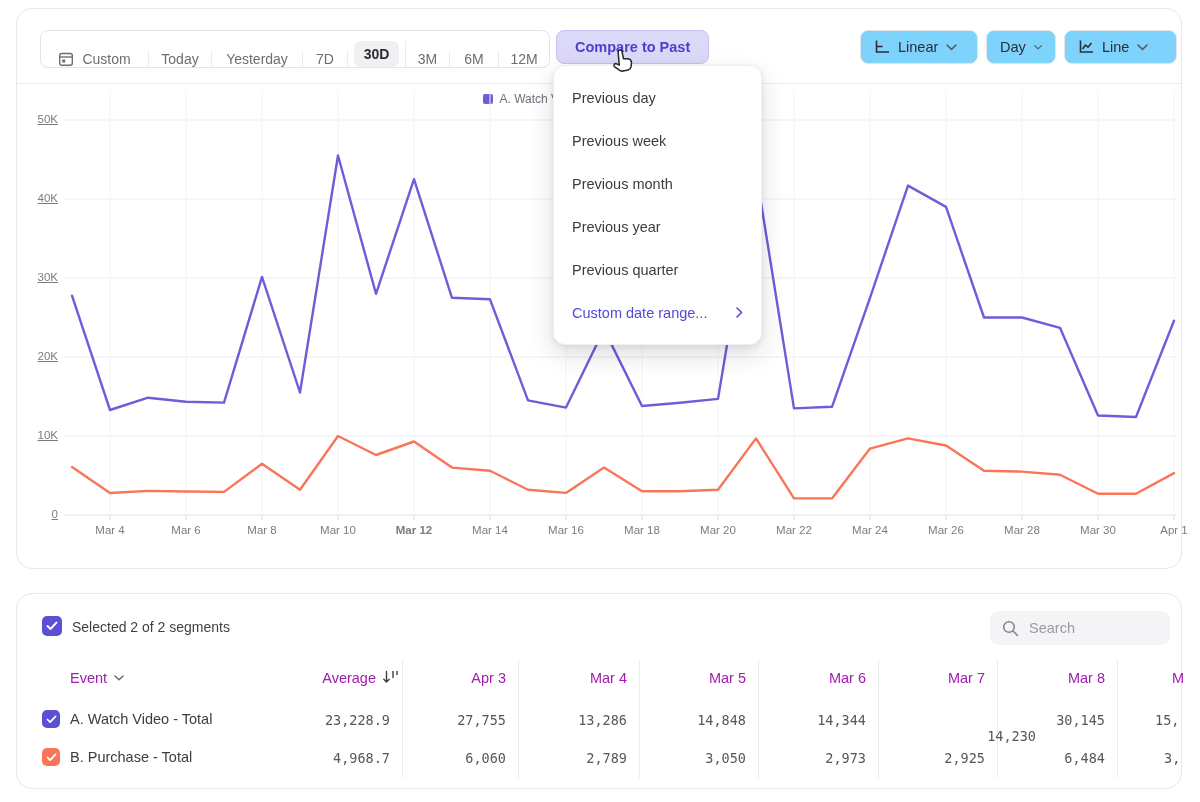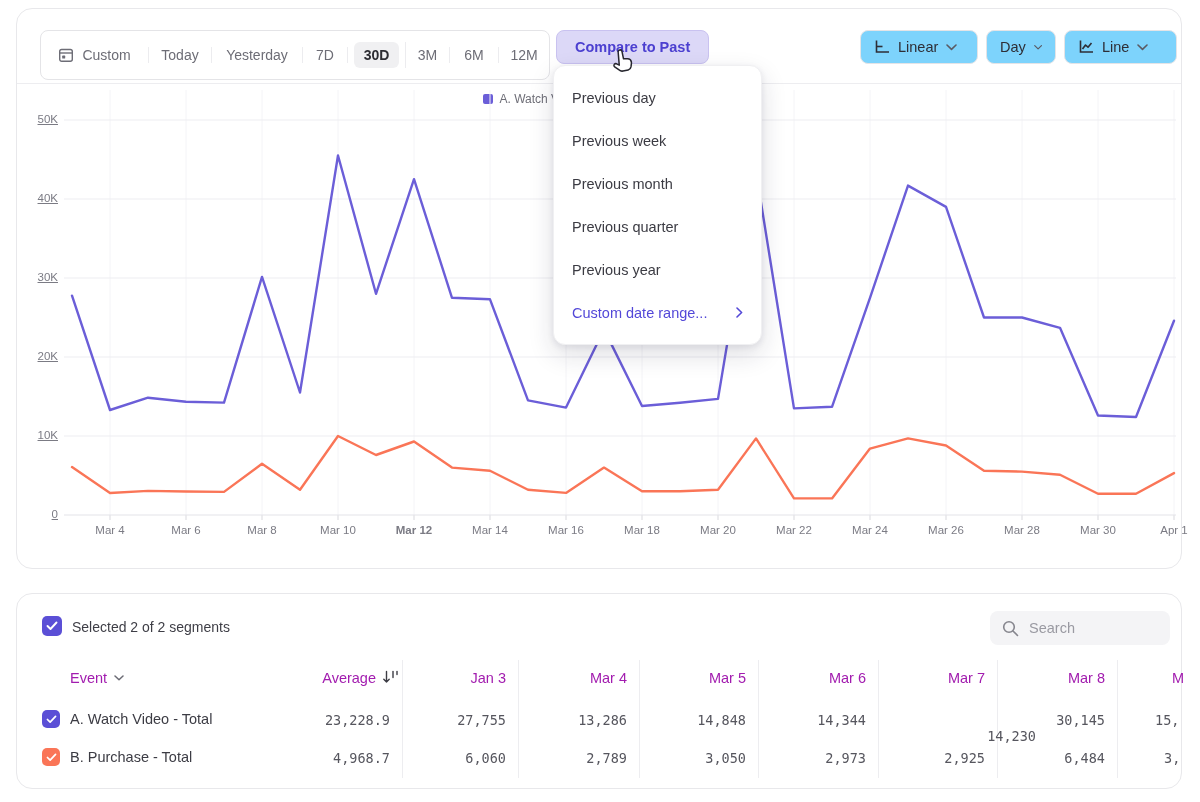--- a/index.html
+++ b/index.html
@@ -3,21 +3,21 @@
 <meta charset="utf-8">
 <style>
   * { margin:0; padding:0; box-sizing:border-box; }
   html,body { background:#fff; }
   #stage { position:relative; width:1200px; height:802px; background:#fff; overflow:hidden;
            font-family:"Liberation Sans","DejaVu Sans",sans-serif; }
   .abs { position:absolute; }
   .card { position:absolute; background:#fff; border:1px solid #e8e8eb; border-radius:16px; }
 
   
-  .segmented { position:absolute; left:40px; top:30px; height:50px; display:flex; align-items:center;
+  .segmented { position:absolute; left:40px; top:30px; height:38px; display:flex; align-items:flex-end;
                border:1px solid #e4e4e7; border-radius:8px; background:#fff; z-index:3; }
   .seg-item { display:flex; align-items:center; justify-content:center; gap:8px;
               font-size:14px; color:#6d6d76; border-right:1px solid #ececef; cursor:pointer; white-space:nowrap; }
   .seg-item:last-child { border-right:none; }
   .seg-item.selected { padding:0 4px; }
   .seg-item.selected .pill { background:#f0f0f2; border-radius:6px; padding:5px 10px; color:#2d2d33; font-weight:700; }
   .compare-btn { position:absolute; left:556px; top:30px; height:34px; padding:0 18px; display:flex; align-items:center;
                  background:#dcd8f7; border:1px solid #c9c2f0; border-radius:8px; color:#4c40d0;
                  font-size:14.5px; font-weight:600; z-index:3; cursor:pointer; }
   .btn { position:absolute; top:30px; height:34px; display:flex; align-items:center; gap:8px; padding:0 13px;
@@ -200,22 +200,22 @@
       <line x1="64" y1="199" x2="1176" y2="199" stroke="#ededf1" stroke-width="1"></line>
       <line x1="64" y1="120" x2="1176" y2="120" stroke="#ededf1" stroke-width="1"></line>
       <polyline points="72.0,295.7 110.0,410.0 148.0,397.7 186.0,401.7 224.0,402.6 262.0,276.9 300.0,392.5 338.0,155.5 376.0,293.8 414.0,179.2 452.0,297.8 490.0,299.3 528.0,400.4 566.0,407.6 604.0,329.4 642.0,406.0 680.0,402.8 718.0,398.9 756.0,171.3 794.0,408.4 832.0,406.8 870.0,297.8 908.0,185.6 946.0,206.9 984.0,317.5 1022.0,317.5 1060.0,327.8 1098.0,415.5 1136.0,417.0 1174.0,320.7" fill="none" stroke="#6b5ed8" stroke-width="2.4" stroke-linejoin="round" stroke-linecap="round"></polyline>
       <polyline points="72.0,467.1 110.0,493.0 148.0,490.9 186.0,491.5 224.0,491.9 262.0,463.8 300.0,489.7 338.0,436.0 376.0,455.0 414.0,441.5 452.0,467.6 490.0,470.8 528.0,489.7 566.0,492.9 604.0,467.6 642.0,491.3 680.0,491.3 718.0,489.7 756.0,438.4 794.0,498.4 832.0,498.4 870.0,448.6 908.0,438.4 946.0,445.5 984.0,470.8 1022.0,471.6 1060.0,474.7 1098.0,493.7 1136.0,493.7 1174.0,473.1" fill="none" stroke="#fa7557" stroke-width="2.4" stroke-linejoin="round" stroke-linecap="round"></polyline>
     </svg>
 
   <div class="menu">
     <div class="menu-item">Previous day</div>
     <div class="menu-item">Previous week</div>
     <div class="menu-item">Previous month</div>
+    <div class="menu-item">Previous year</div>
     <div class="menu-item">Previous quarter</div>
-    <div class="menu-item">Previous year</div>
     <div class="menu-item accent">
       <span>Custom date range...</span>
       <svg width="7" height="11" viewBox="0 0 7 11">
         <path d="M1 1 L5.6 5.5 L1 10" fill="none" stroke="#5348d8" stroke-width="1.6" stroke-linecap="round" stroke-linejoin="round"></path>
       </svg>
     </div>
   </div>
 
   <svg id="cursor" width="26" height="28" viewBox="0 0 24 26">
     <path d="M9.5 3.2 c0-1 .8-1.8 1.8-1.8 s1.8 .8 1.8 1.8 V10.2 l3.6 .7 c1.7 .3 2.9 1.8 2.9 3.5 0 .5-.1 1-.2 1.4 l-1.1 3.2 c-.5 1.3-1.7 2.2-3.1 2.2 h-5 c-.9 0-1.8-.4-2.4-1 l-4.3-4.4 c-.6-.6-.6-1.7 .1-2.3 .6-.5 1.5-.6 2.2-.1 l2.2 1.7 Z" fill="#ffffff" stroke="#26262e" stroke-width="1.4" stroke-linejoin="round" transform="rotate(-12 12 13)"></path>
@@ -243,21 +243,21 @@
     <svg width="10" height="6" viewBox="0 0 10 6">
       <path d="M1 1 L5 4.8 L9 1" fill="none" stroke="#6b6b74" stroke-width="1.5" stroke-linecap="round" stroke-linejoin="round"></path>
     </svg>
   </div>
   <div class="th" style="left:266px; top:670px; width:110px; text-align:right;">Average</div>
   <svg class="abs" style="left:382px; top:669px;" width="17" height="17" viewBox="0 0 17 17">
     <path d="M4.5 2.5 V13 M4.5 13 L1.8 10.2 M4.5 13 L7.2 10.2" fill="none" stroke="#3c3c44" stroke-width="1.4" stroke-linecap="round" stroke-linejoin="round"></path>
     <line x1="11" y1="2.5" x2="11" y2="8.5" stroke="#3c3c44" stroke-width="1.4" stroke-linecap="round"></line>
     <line x1="15" y1="2.5" x2="15" y2="5.5" stroke="#3c3c44" stroke-width="1.4" stroke-linecap="round"></line>
   </svg>
-  <div class="th" style="left:396px; top:670px; width:110px; text-align:right;">Jan 3</div>
+  <div class="th" style="left:396px; top:670px; width:110px; text-align:right;">Apr 3</div>
   <div class="th" style="left:517px; top:670px; width:110px; text-align:right;">Mar 4</div>
   <div class="th" style="left:636px; top:670px; width:110px; text-align:right;">Mar 5</div>
   <div class="th" style="left:756px; top:670px; width:110px; text-align:right;">Mar 6</div>
   <div class="th" style="left:875px; top:670px; width:110px; text-align:right;">Mar 7</div>
   <div class="th" style="left:995px; top:670px; width:110px; text-align:right;">Mar 8</div>
   <div class="th" style="left:1172px; top:670px;">M</div>
 
   <div class="col-div" style="left:402px;"></div>
   <div class="col-div" style="left:518px;"></div>
   <div class="col-div" style="left:639px;"></div>

